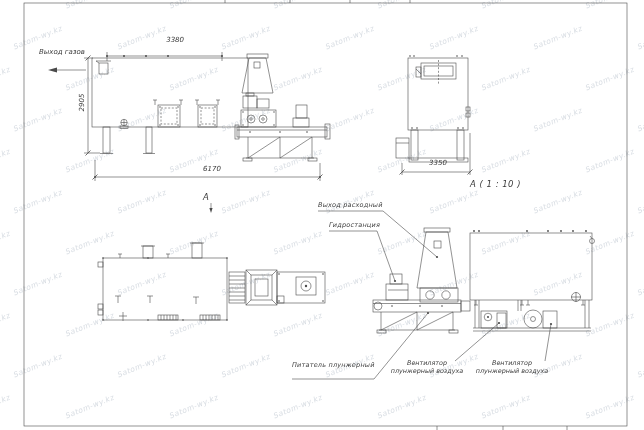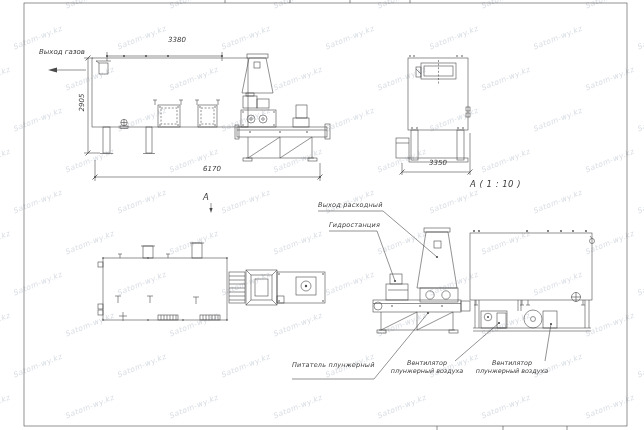--- a/index.html
+++ b/index.html
@@ -405,21 +405,21 @@
       <line x1="545" y1="361" x2="551" y2="324"></line>
         <circle class="f" cx="551" cy="324" r="1.1"></circle>
 
       <line x1="211" y1="203" x2="211" y2="209"></line>
       <polygon class="f" points="211,213 209.4,208 212.6,208"></polygon>
     </g>
   </svg>
 
   <span class="cad s7" style="left:39px;top:49px;">Выход газов</span>
 
-  <span class="cad s7 ctr" style="left:160px;top:37px;width:34px;">3380</span>
+  <span class="cad s7 ctr" style="left:150px;top:37px;width:34px;text-align:right;">3380</span>
 
   <span class="cad s7 ctr v" style="left:66px;top:99px;width:32px;">2905</span>
 
   <span class="cad s7 ctr" style="left:194px;top:166px;width:36px;font-style:italic;">6170</span>
 
   <span class="cad s7 ctr" style="left:419px;top:160px;width:38px;">3350</span>
 
   <span class="cad s9" style="left:203px;top:193px;">A</span>
 
   <span class="cad s9" style="left:470px;top:180px;">A ( 1 : 10 )</span>

